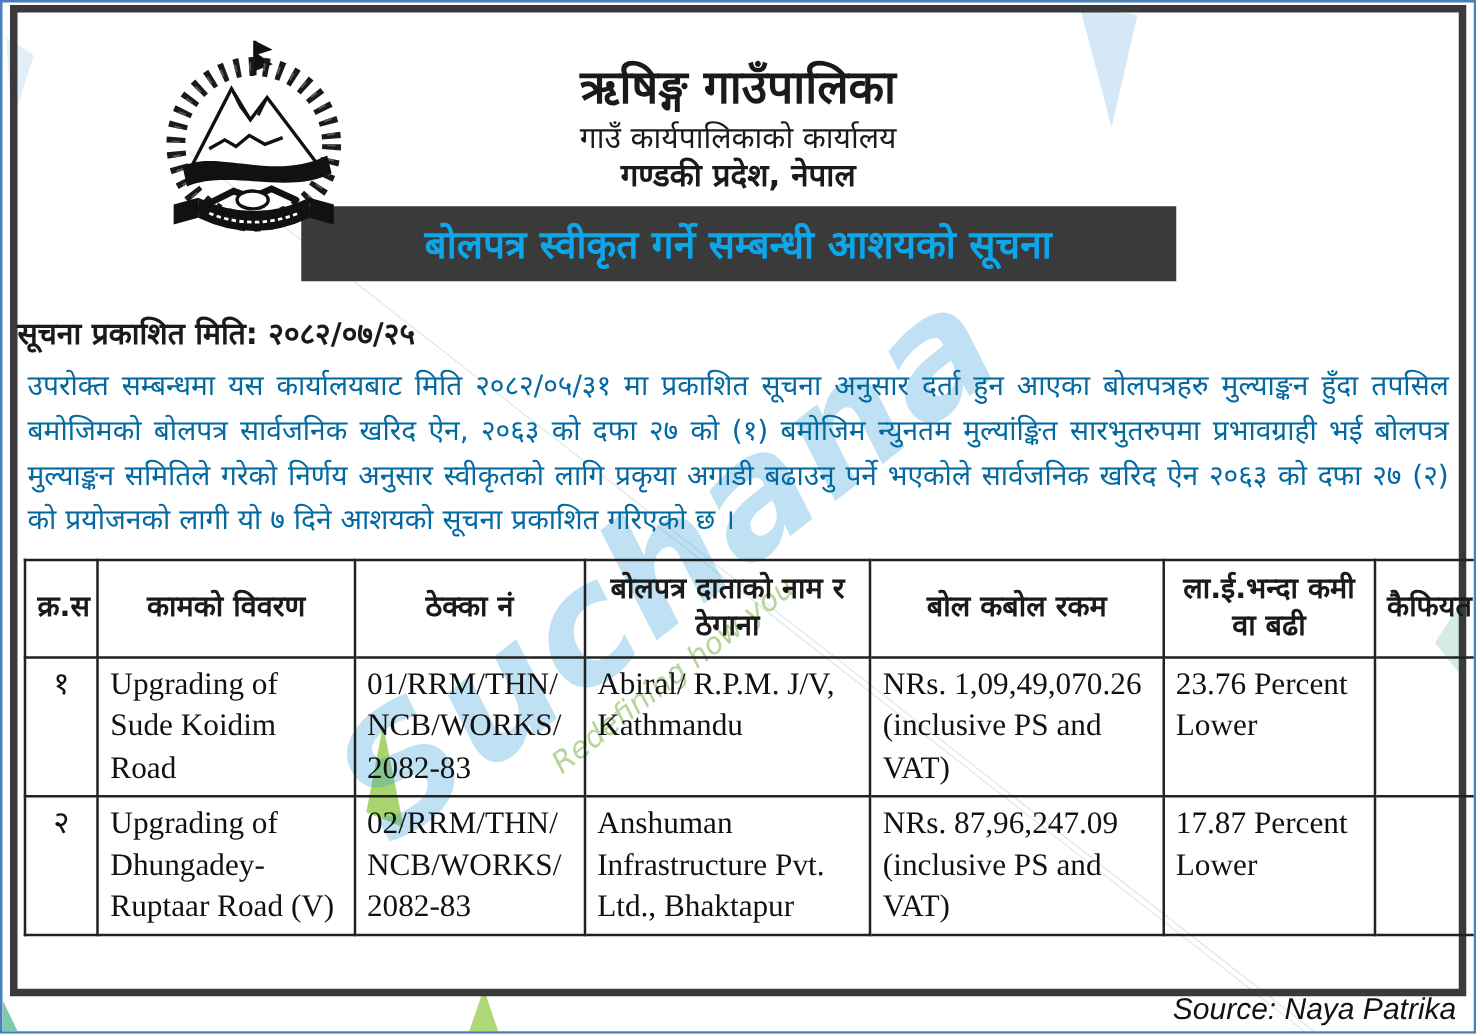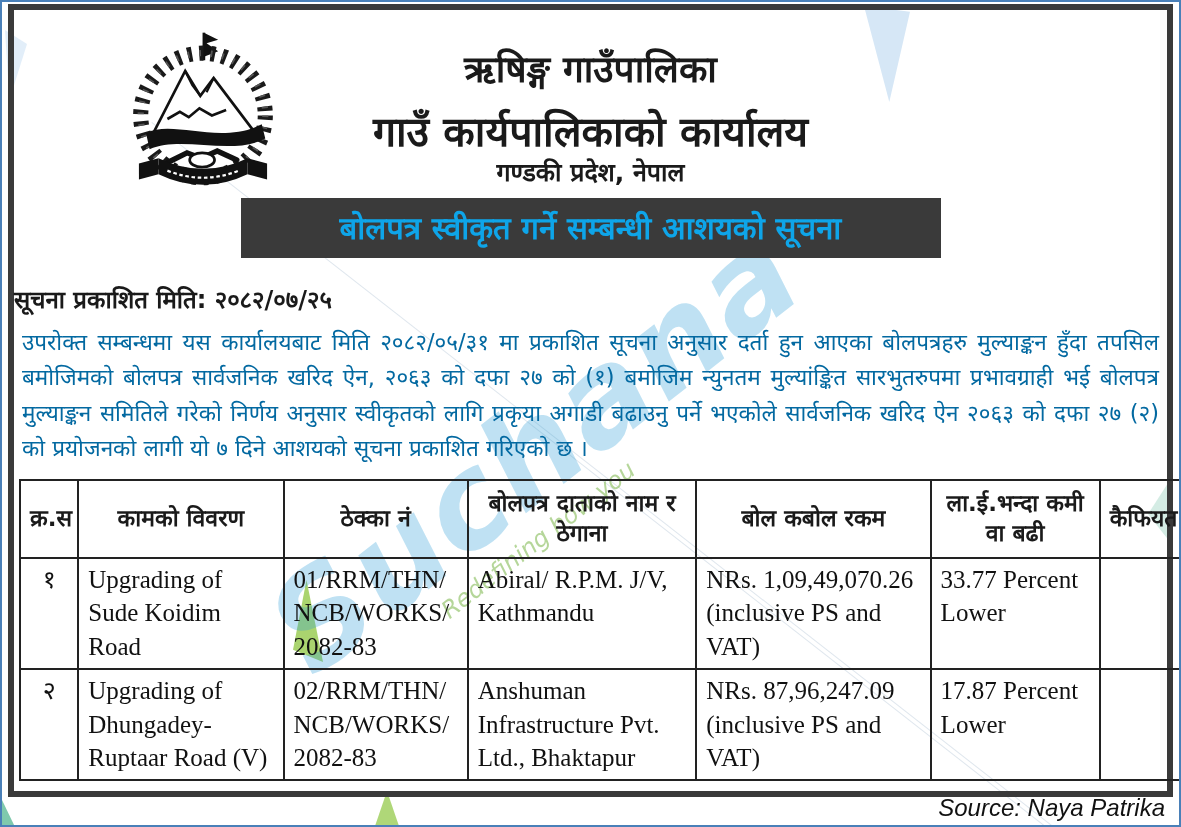--- a/index.html
+++ b/index.html
@@ -39,21 +39,21 @@
   .line2{left:520px;top:415px;width:820px;transform:rotate(38deg);}
   
   .frame{
     position:absolute;left:6px;right:6px;top:2px;bottom:28px;
     border:6px solid #3a3a3a;background:transparent;z-index:1;
     box-sizing:border-box;
   }
   .emblem{position:absolute;left:100px;top:20px;}
   .head{ text-align:center; padding-top:14px; line-height:1.18; }
   .head .l1{font-size:37px;font-weight:bold;margin-top:24px;}
-  .head .l2{font-size:41px;font-weight:bold;margin-top:16px;}
+  .head .l2{font-size:24px;font-weight:normal;margin-top:4px;}
   .head .l3{font-size:25px;font-weight:bold;margin-top:5px;}
   .head .l4{font-size:25px;font-weight:bold;margin-top:2px;}
   .banner{
     margin:10px auto 0 auto;width:700px;box-sizing:border-box;
     background:#3a3a3a;color:#0ea5e9;text-align:center;
     font-size:31px;font-weight:bold;padding:8px 10px 10px 10px;
   }
   .pubdate{text-align:left;font-size:24px;font-weight:bold;margin-top:24px;}
   .para{
     margin:10px 8px 0 8px;font-size:22.5px;line-height:1.58;
@@ -161,21 +161,21 @@
           <th>कैफियत</th>
         </tr>
       </thead>
       <tbody>
         <tr>
           <td class="sn">१</td>
           <td>Upgrading of Sude Koidim Road</td>
           <td>01/RRM/THN/NCB/WORKS/2082-83</td>
           <td>Abiral/ R.P.M. J/V, Kathmandu</td>
           <td>NRs. 1,09,49,070.26 (inclusive PS and VAT)</td>
-          <td>33.77 Percent Lower</td>
+          <td>23.76 Percent Lower</td>
           <td></td>
         </tr>
         <tr>
           <td class="sn">२</td>
           <td>Upgrading of Dhungadey-Ruptaar Road (V)</td>
           <td>02/RRM/THN/NCB/WORKS/2082-83</td>
           <td>Anshuman Infrastructure Pvt. Ltd., Bhaktapur</td>
           <td>NRs. 87,96,247.09 (inclusive PS and VAT)</td>
           <td>17.87 Percent Lower</td>
           <td></td>

